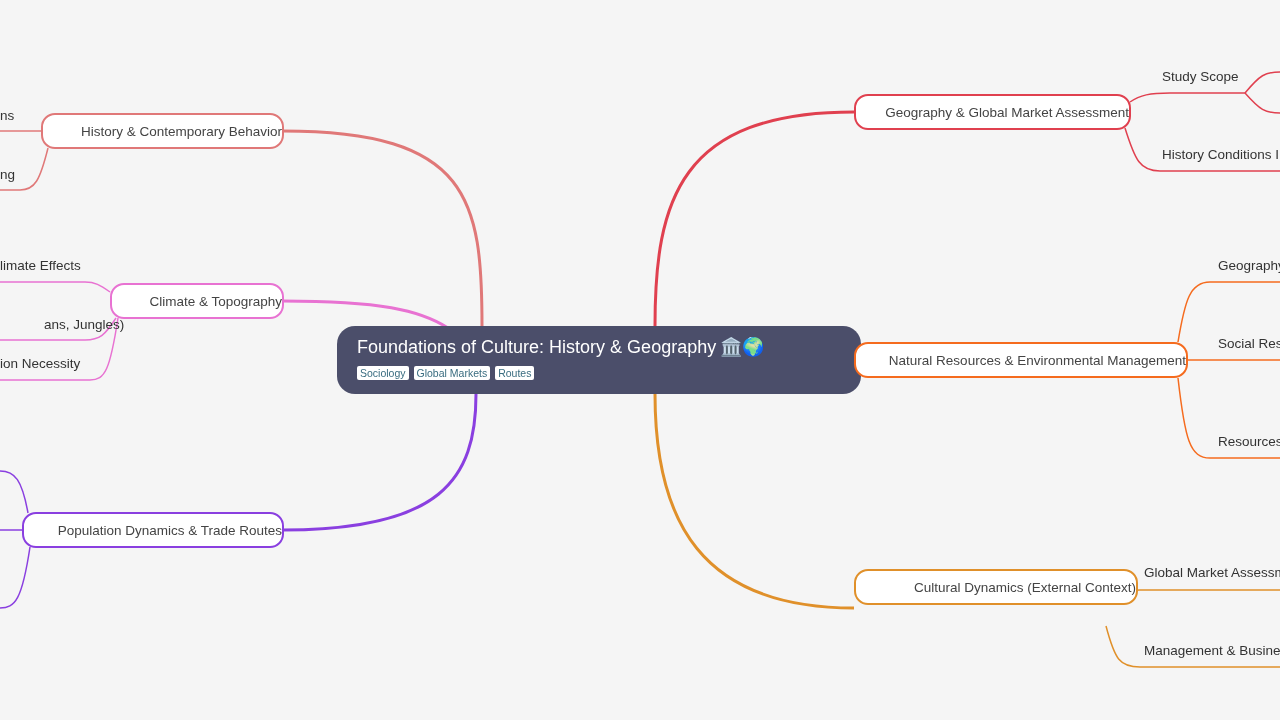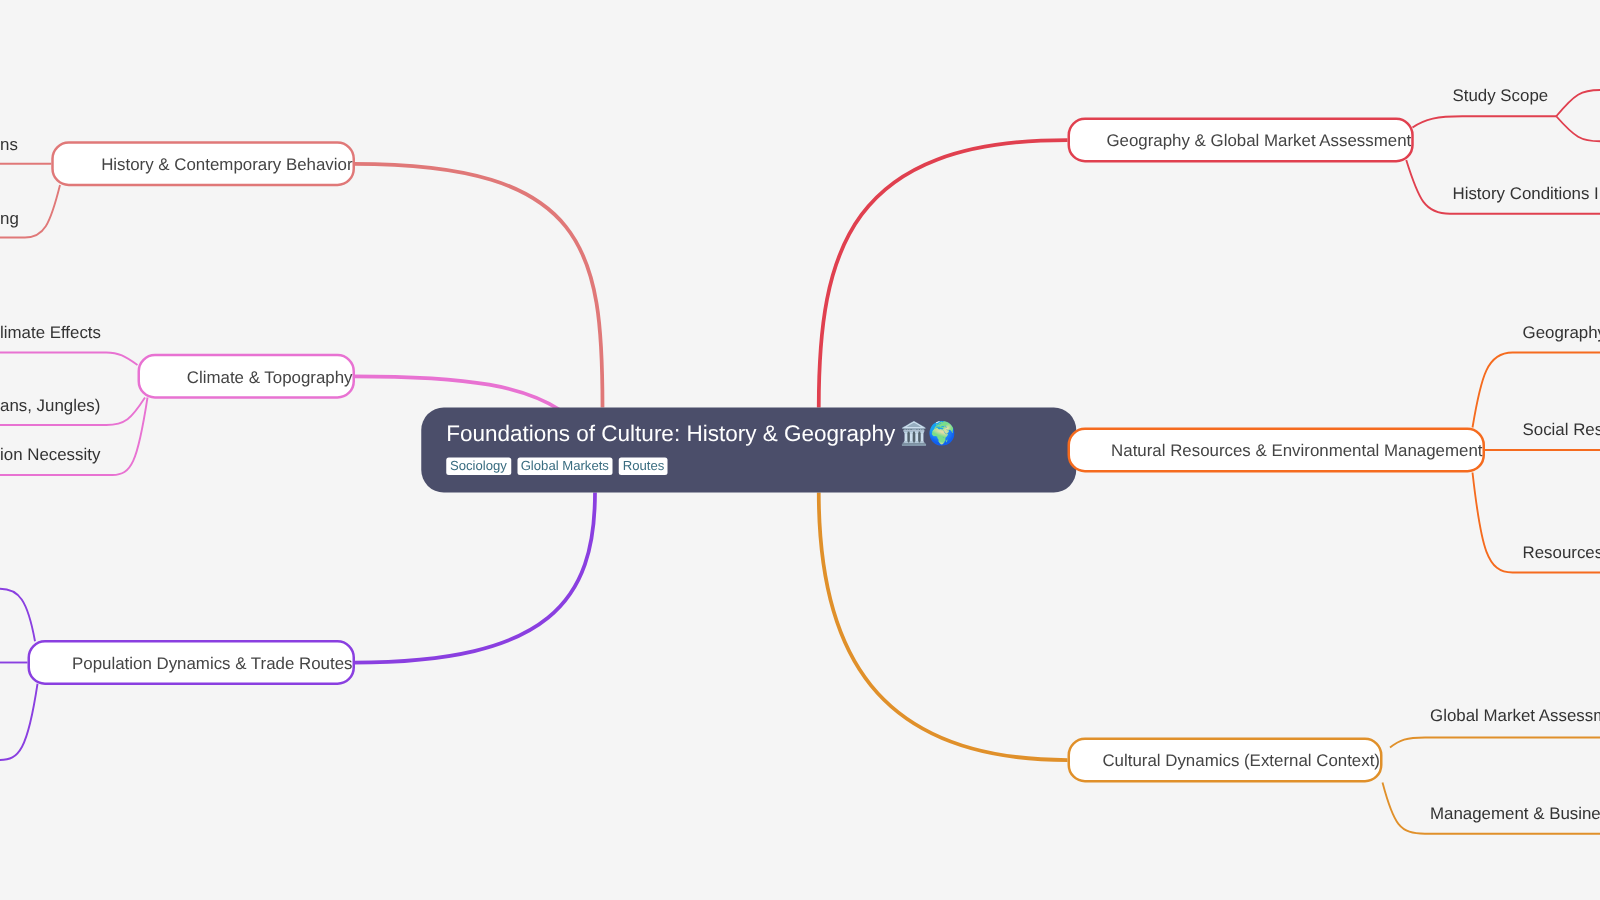--- a/index.html
+++ b/index.html
@@ -83,37 +83,37 @@
 <div class="node" style="left:41px;top:113px;width:243px;border-color:#e07878;">
   <span>History &amp; Contemporary Behavior</span>
 </div>
 <div class="leaf" style="left:0;top:108px;">ns</div>
 <div class="leaf" style="left:0;top:167px;">ng</div>
 
 <div class="node" style="left:110px;top:283px;width:174px;border-color:#e872d2;">
   <span>Climate &amp; Topography</span>
 </div>
 <div class="leaf" style="left:0;top:258px;">limate Effects</div>
-<div class="leaf" style="left:0;top:317px;">ans, Jungles)</div>
+<div class="leaf" style="left:0;top:317px;padding-left:44px;">ans, Jungles)</div>
 <div class="leaf" style="left:0;top:356px;">ion Necessity</div>
 
 <div class="node" style="left:22px;top:512px;width:262px;border-color:#8a3fe0;padding-left:21px;">
   <span>Population Dynamics &amp; Trade Routes</span>
 </div>
 
 <div class="node" style="left:854px;top:94px;width:277px;border-color:#e0404f;">
   <span>Geography &amp; Global Market Assessment</span>
 </div>
 <div class="leaf" style="left:1162px;top:69px;">Study Scope</div>
 <div class="leaf" style="left:1162px;top:147px;">History Conditions I</div>
 
 <div class="node" style="left:854px;top:342px;width:334px;border-color:#f56b1e;">
   <span>Natural Resources &amp; Environmental Management</span>
 </div>
 <div class="leaf" style="left:1218px;top:258px;">Geography</div>
 <div class="leaf" style="left:1218px;top:336px;">Social Resp</div>
 <div class="leaf" style="left:1218px;top:434px;">Resources</div>
 
-<div class="node" style="left:854px;top:590px;width:252px;border-color:#e0902a;">
+<div class="node" style="left:854px;top:569px;width:284px;border-color:#e0902a;">
   <span>Cultural Dynamics (External Context)</span>
 </div>
 <div class="leaf" style="left:1144px;top:565px;">Global Market Assessm</div>
 <div class="leaf" style="left:1144px;top:643px;">Management &amp; Busines</div>
 
 </body></html>

